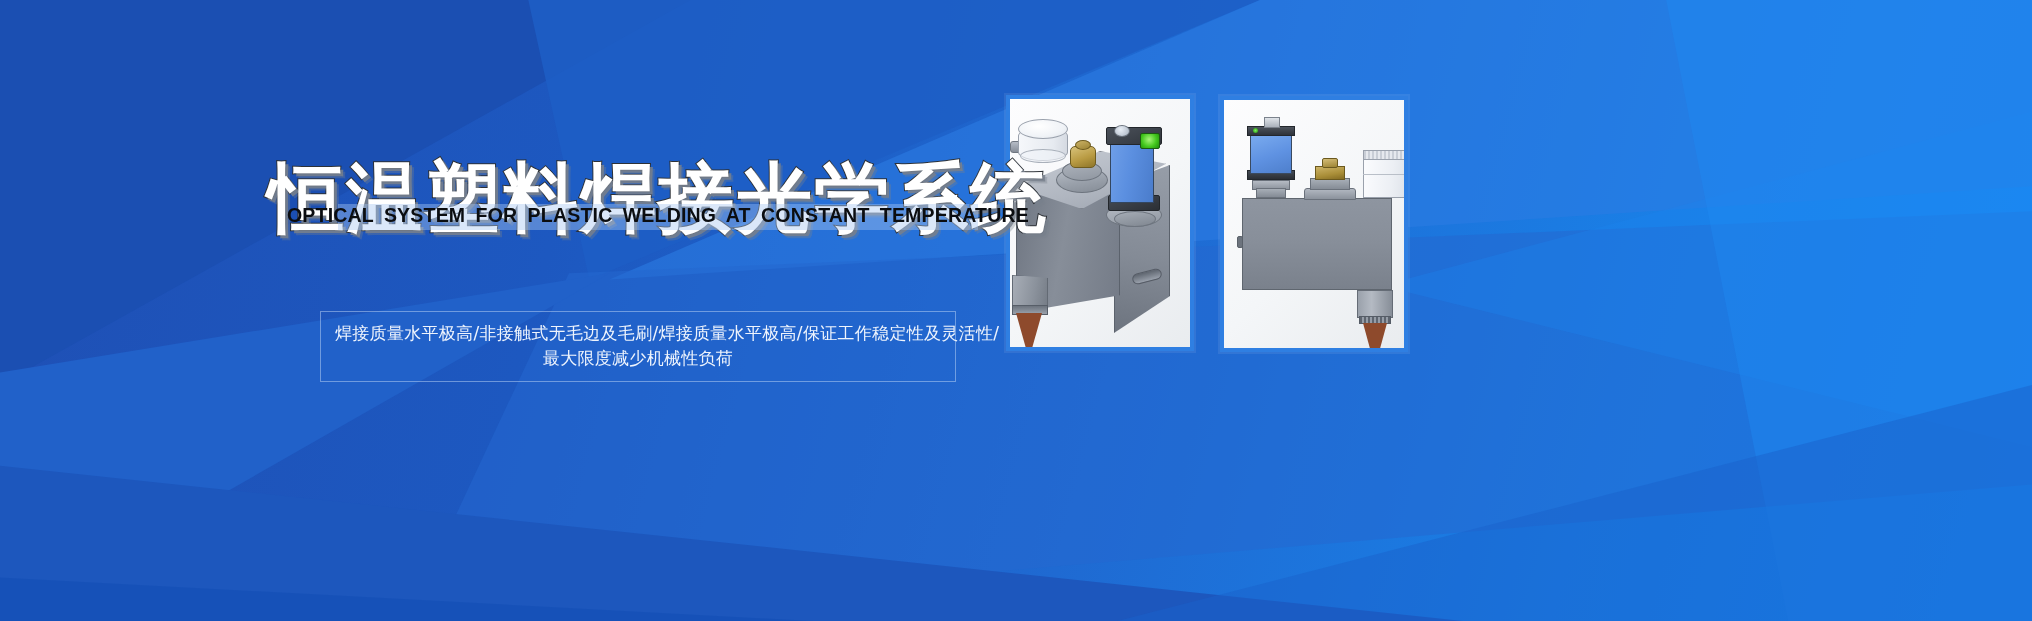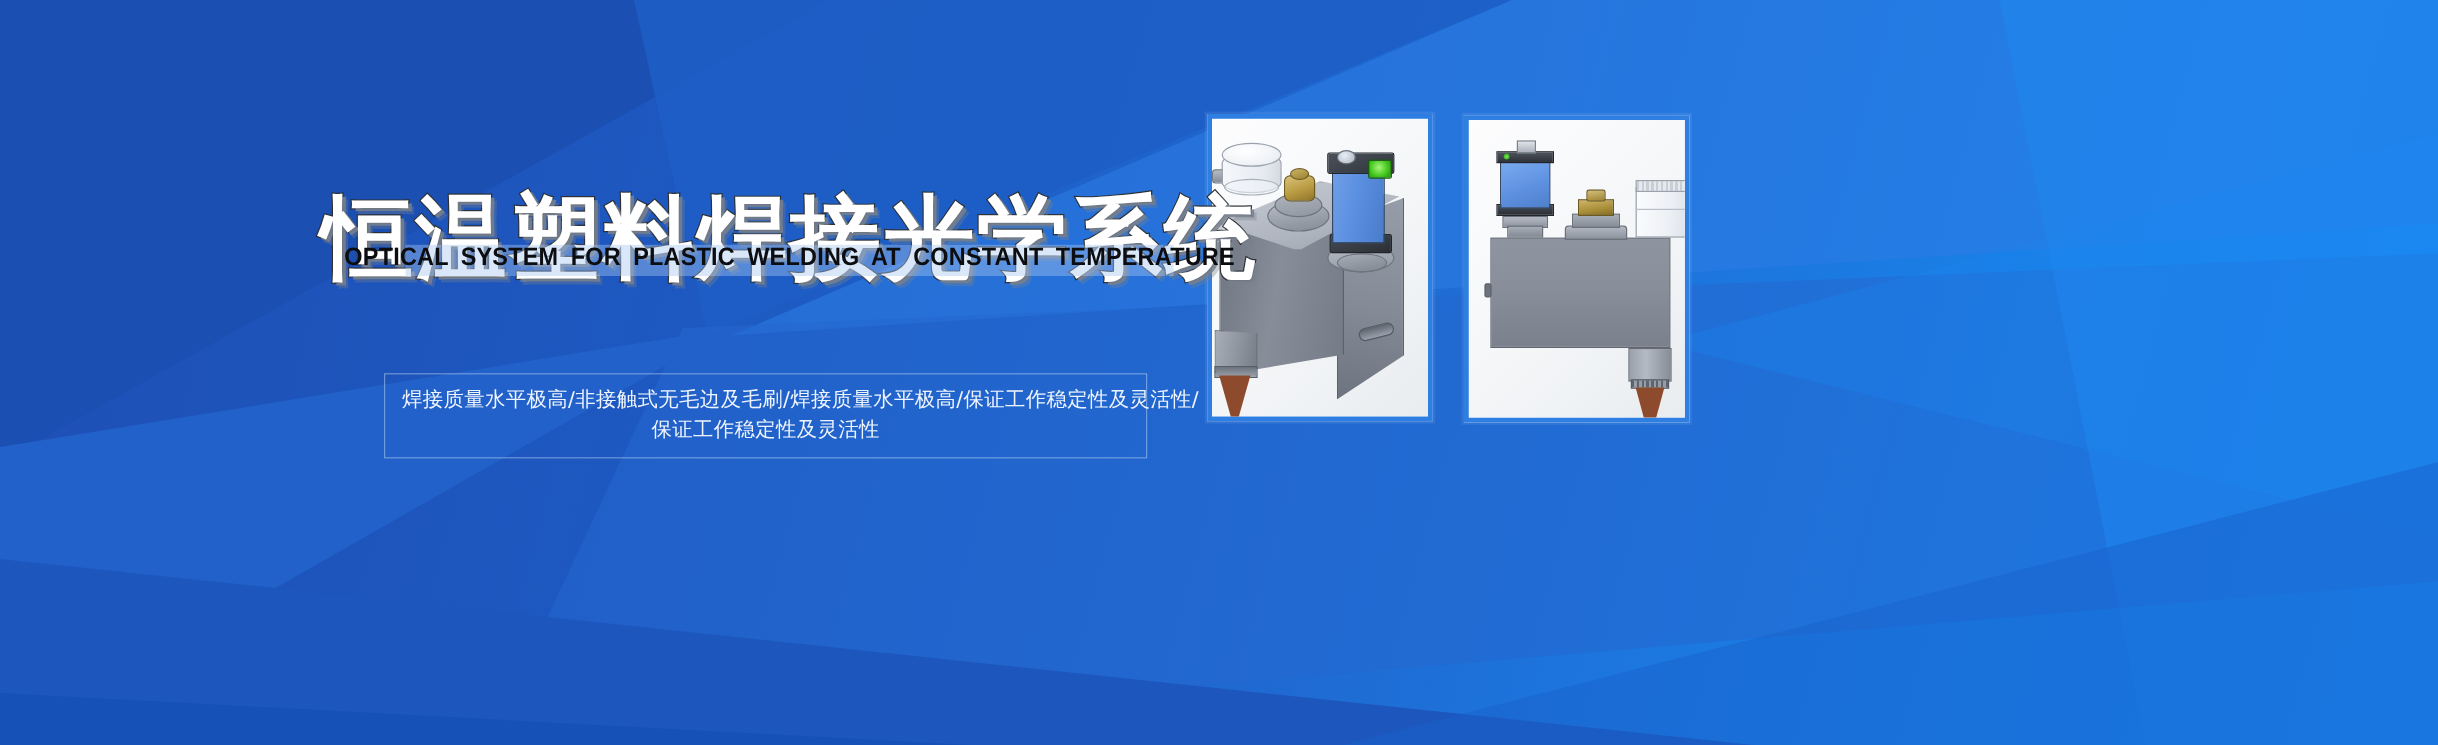--- a/index.html
+++ b/index.html
@@ -427,21 +427,21 @@
   <div id="text-block">
 
     <div class="title-wrap">
       <div id="cn-title">恒温塑料焊接光学系统</div>
       <div id="en-band"></div>
       <div id="en-title">OPTICAL  SYSTEM  FOR  PLASTIC  WELDING  AT  CONSTANT  TEMPERATURE</div>
     </div>
 
     <div id="subtitle-box">
       <div class="sub-line">焊接质量水平极高/非接触式无毛边及毛刷/焊接质量水平极高/保证工作稳定性及灵活性/</div>
-      <div class="sub-line">保证工作稳定性及灵活性</div>
+      <div class="sub-line">最大限度减少机械性负荷</div>
     </div>
 
   </div>
 
   <div id="product-card-1" class="product-card">
     <div class="card-inner">
       <div class="part iso-body-side"></div>
       <div class="part iso-body-front"></div>
       <div class="part iso-body-top"></div>
       <div class="part iso-slot"></div>

